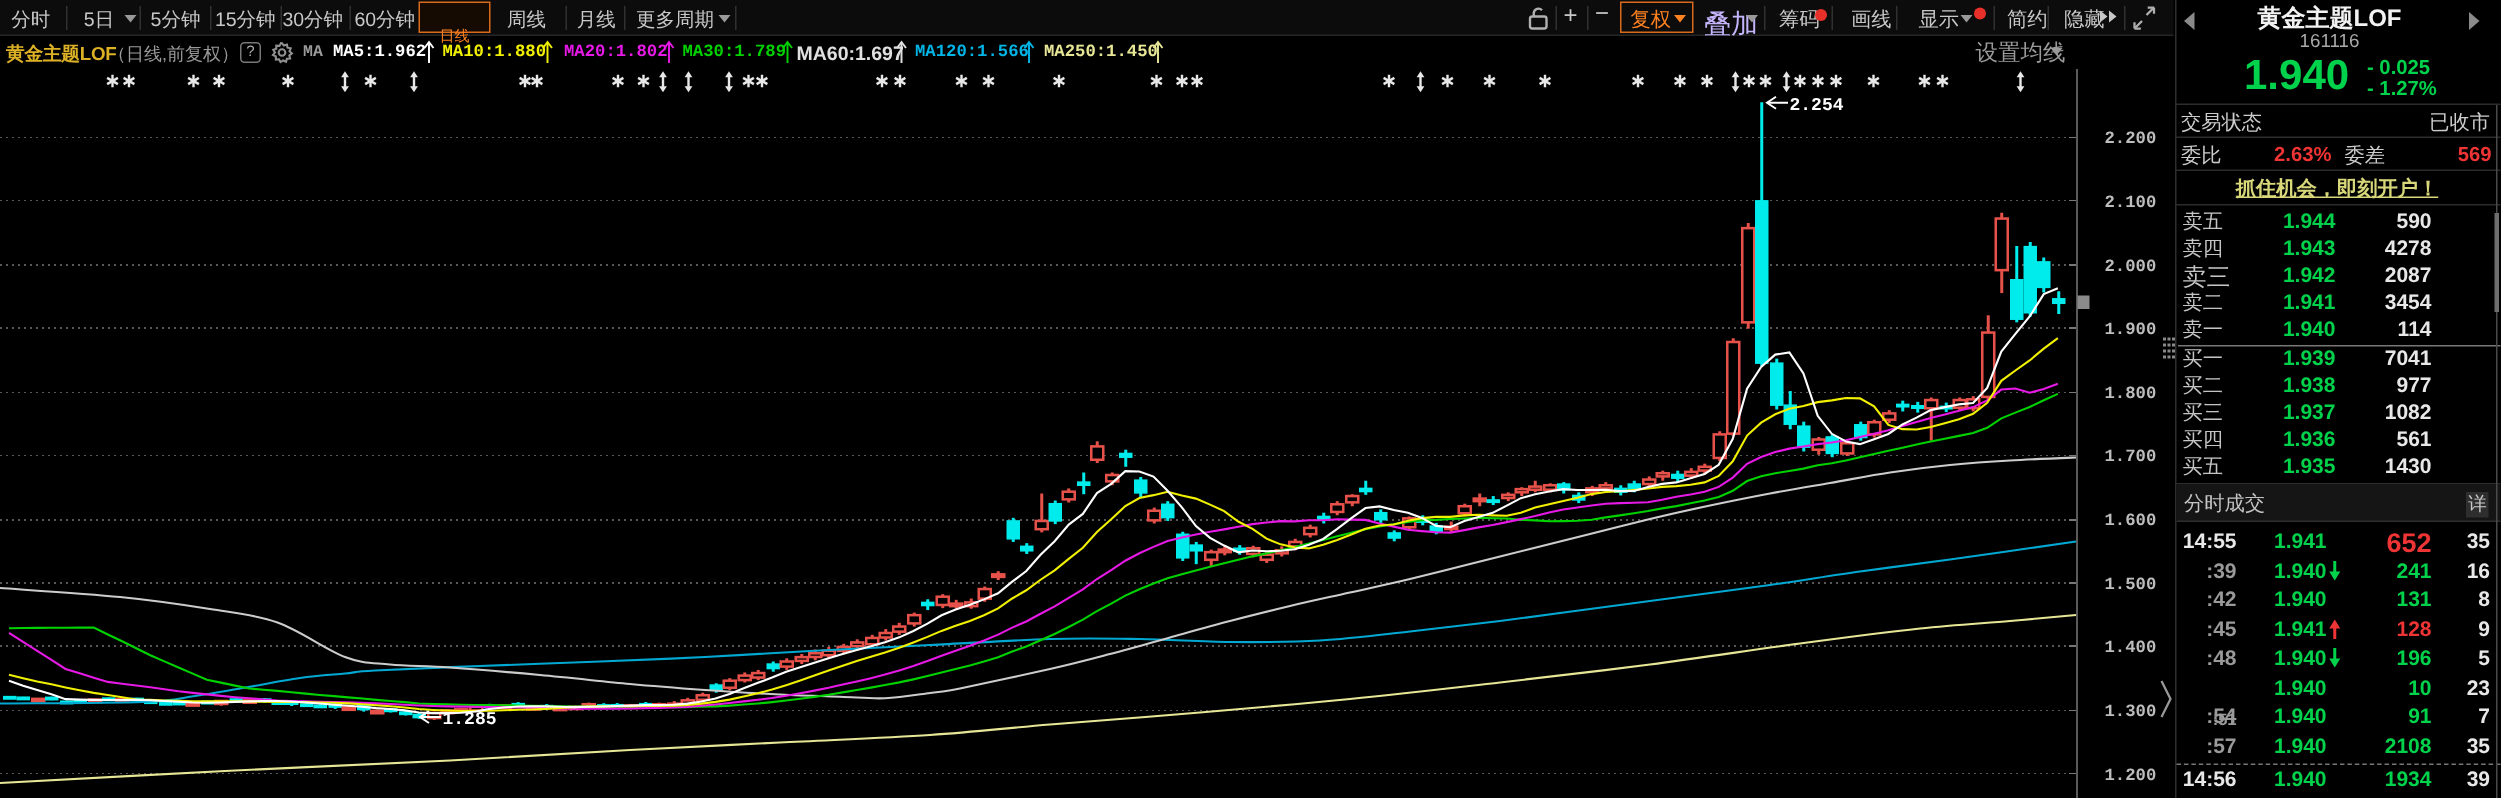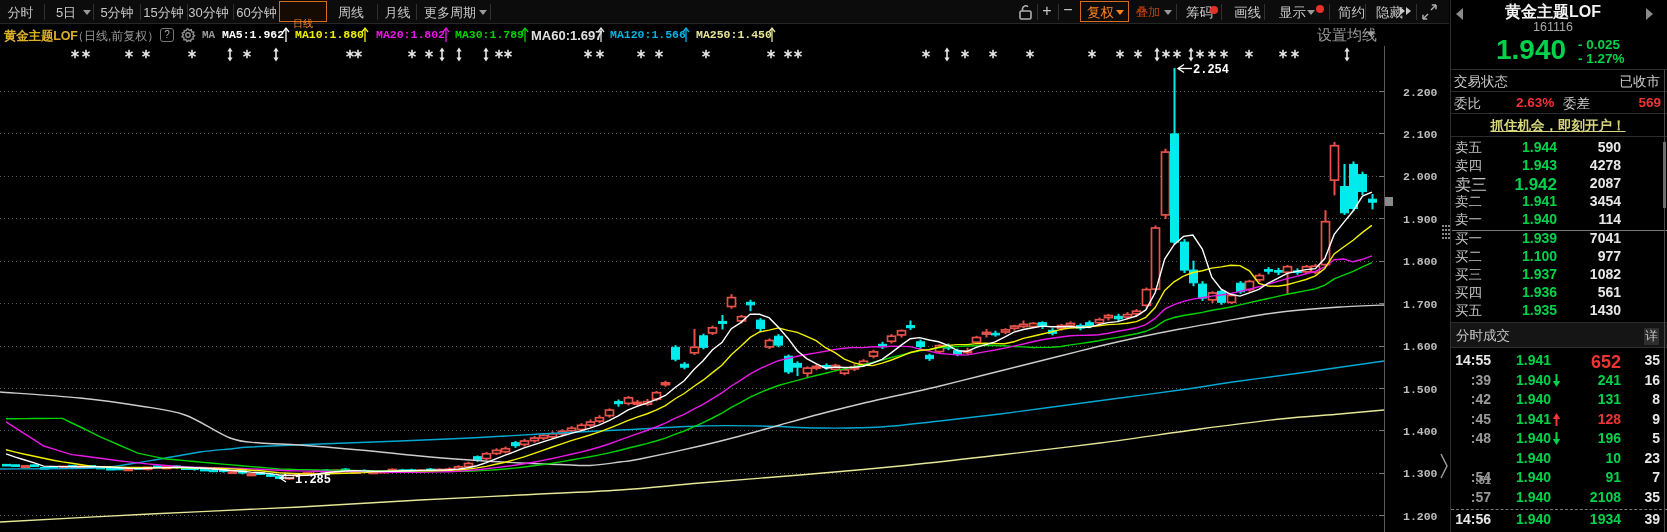--- a/index.html
+++ b/index.html
@@ -32,21 +32,21 @@
 <div style="position:absolute;left:1057.5px;top:4px;width:1px;height:16px;background:#303030"></div>
 <div style="position:absolute;left:1176px;top:4px;width:1px;height:16px;background:#303030"></div>
 <div style="position:absolute;left:1221px;top:4px;width:1px;height:16px;background:#303030"></div>
 <div style="position:absolute;left:1263.5px;top:4px;width:1px;height:16px;background:#303030"></div>
 <div style="position:absolute;left:1329px;top:4px;width:1px;height:16px;background:#303030"></div>
 <div style="position:absolute;left:1365px;top:4px;width:1px;height:16px;background:#303030"></div>
 <div style="position:absolute;left:1416px;top:4px;width:1px;height:16px;background:#303030"></div>
 <div style="position:absolute;left:1080px;top:1px;width:49px;height:21px;border:1px solid #d96a1c"></div>
 <div style="position:absolute;left:1087px;top:4px;color:#ff8220;font-size:13.5px;font-family:'Liberation Sans',sans-serif;white-space:nowrap;">复权</div>
 <div style="position:absolute;left:1116px;top:10px;width:0;height:0;border-left:4px solid transparent;border-right:4px solid transparent;border-top:5px solid #ff8220"></div>
-<div style="position:absolute;left:1136px;top:4px;color:#c2410c;font-size:12px;font-family:'Liberation Sans',sans-serif;white-space:nowrap;">叠加</div>
+<div style="position:absolute;left:1136px;top:4px;color:#c4b5fd;font-size:18px;font-family:'Liberation Sans',sans-serif;white-space:nowrap;">叠加</div>
 <div style="position:absolute;left:1164px;top:10px;width:0;height:0;border-left:4px solid transparent;border-right:4px solid transparent;border-top:5px solid #999"></div>
 <div style="position:absolute;left:1186px;top:4px;color:#c8c8c8;font-size:13.5px;font-family:'Liberation Sans',sans-serif;white-space:nowrap;">筹码</div>
 <div style="position:absolute;left:1210px;top:6px;width:8px;height:8px;border-radius:4px;background:#e8302a"></div>
 <div style="position:absolute;left:1234px;top:4px;color:#c8c8c8;font-size:13.5px;font-family:'Liberation Sans',sans-serif;white-space:nowrap;">画线</div>
 <div style="position:absolute;left:1279px;top:4px;color:#c8c8c8;font-size:13.5px;font-family:'Liberation Sans',sans-serif;white-space:nowrap;">显示</div>
 <div style="position:absolute;left:1307px;top:10px;width:0;height:0;border-left:4px solid transparent;border-right:4px solid transparent;border-top:5px solid #999"></div>
 <div style="position:absolute;left:1316px;top:5px;width:8px;height:8px;border-radius:4px;background:#e8302a"></div>
 <div style="position:absolute;left:1338px;top:4px;color:#c8c8c8;font-size:13.5px;font-family:'Liberation Sans',sans-serif;white-space:nowrap;">简约</div>
 <div style="position:absolute;left:1376px;top:4px;color:#c8c8c8;font-size:13.5px;font-family:'Liberation Sans',sans-serif;white-space:nowrap;">隐藏</div>
 <div style="position:absolute;left:1400px;top:7px;width:0;height:0;border-top:4px solid transparent;border-bottom:4px solid transparent;border-left:5px solid #c8c8c8"></div>
@@ -705,33 +705,33 @@
 <div style="position:absolute;left:1450px;top:113px;width:217px;height:1px;background:#2c2c2c"></div>
 <div style="position:absolute;left:1558px;top:117px;transform:translateX(-50%);color:#d8d87a;font-size:13.5px;font-family:'Liberation Sans',sans-serif;font-weight:bold;white-space:nowrap;text-decoration:underline;">抓住机会，即刻开户！</div>
 <div style="position:absolute;left:1450px;top:136px;width:217px;height:1px;background:#2c2c2c"></div>
 <div style="position:absolute;left:1455px;top:139.0px;color:#c4c4c4;font-size:13.5px;font-family:'Liberation Sans',sans-serif;white-space:nowrap;">卖五</div>
 <div style="position:absolute;right:110px;top:139.0px;color:#00d24b;font-size:14px;font-family:'Liberation Sans',sans-serif;font-weight:bold;white-space:nowrap;">1.944</div>
 <div style="position:absolute;right:46px;top:139.0px;color:#e8e8e8;font-size:14px;font-family:'Liberation Sans',sans-serif;font-weight:bold;white-space:nowrap;">590</div>
 <div style="position:absolute;left:1455px;top:156.95px;color:#c4c4c4;font-size:13.5px;font-family:'Liberation Sans',sans-serif;white-space:nowrap;">卖四</div>
 <div style="position:absolute;right:110px;top:156.95px;color:#00d24b;font-size:14px;font-family:'Liberation Sans',sans-serif;font-weight:bold;white-space:nowrap;">1.943</div>
 <div style="position:absolute;right:46px;top:156.95px;color:#e8e8e8;font-size:14px;font-family:'Liberation Sans',sans-serif;font-weight:bold;white-space:nowrap;">4278</div>
 <div style="position:absolute;left:1455px;top:174.9px;color:#c4c4c4;font-size:16px;font-family:'Liberation Sans',sans-serif;white-space:nowrap;">卖三</div>
-<div style="position:absolute;right:110px;top:174.9px;color:#00d24b;font-size:17px;font-family:'Liberation Sans',sans-serif;font-weight:bold;white-space:nowrap;">1.942</div>
+<div style="position:absolute;right:110px;top:174.9px;color:#00d24b;font-size:14px;font-family:'Liberation Sans',sans-serif;font-weight:bold;white-space:nowrap;">1.942</div>
 <div style="position:absolute;right:46px;top:174.9px;color:#e8e8e8;font-size:14px;font-family:'Liberation Sans',sans-serif;font-weight:bold;white-space:nowrap;">2087</div>
 <div style="position:absolute;left:1455px;top:192.85px;color:#c4c4c4;font-size:13.5px;font-family:'Liberation Sans',sans-serif;white-space:nowrap;">卖二</div>
 <div style="position:absolute;right:110px;top:192.85px;color:#00d24b;font-size:14px;font-family:'Liberation Sans',sans-serif;font-weight:bold;white-space:nowrap;">1.941</div>
 <div style="position:absolute;right:46px;top:192.85px;color:#e8e8e8;font-size:14px;font-family:'Liberation Sans',sans-serif;font-weight:bold;white-space:nowrap;">3454</div>
 <div style="position:absolute;left:1455px;top:210.8px;color:#c4c4c4;font-size:13.5px;font-family:'Liberation Sans',sans-serif;white-space:nowrap;">卖一</div>
 <div style="position:absolute;right:110px;top:210.8px;color:#00d24b;font-size:14px;font-family:'Liberation Sans',sans-serif;font-weight:bold;white-space:nowrap;">1.940</div>
 <div style="position:absolute;right:46px;top:210.8px;color:#e8e8e8;font-size:14px;font-family:'Liberation Sans',sans-serif;font-weight:bold;white-space:nowrap;">114</div>
 <div style="position:absolute;left:1455px;top:230.25px;color:#c4c4c4;font-size:13.5px;font-family:'Liberation Sans',sans-serif;white-space:nowrap;">买一</div>
 <div style="position:absolute;right:110px;top:230.25px;color:#00d24b;font-size:14px;font-family:'Liberation Sans',sans-serif;font-weight:bold;white-space:nowrap;">1.939</div>
 <div style="position:absolute;right:46px;top:230.25px;color:#e8e8e8;font-size:14px;font-family:'Liberation Sans',sans-serif;font-weight:bold;white-space:nowrap;">7041</div>
 <div style="position:absolute;left:1455px;top:248.2px;color:#c4c4c4;font-size:13.5px;font-family:'Liberation Sans',sans-serif;white-space:nowrap;">买二</div>
-<div style="position:absolute;right:110px;top:248.2px;color:#00d24b;font-size:14px;font-family:'Liberation Sans',sans-serif;font-weight:bold;white-space:nowrap;">1.100</div>
+<div style="position:absolute;right:110px;top:248.2px;color:#00d24b;font-size:14px;font-family:'Liberation Sans',sans-serif;font-weight:bold;white-space:nowrap;">1.938</div>
 <div style="position:absolute;right:46px;top:248.2px;color:#e8e8e8;font-size:14px;font-family:'Liberation Sans',sans-serif;font-weight:bold;white-space:nowrap;padding-left:20px;">977</div>
 <div style="position:absolute;left:1455px;top:266.15px;color:#c4c4c4;font-size:13.5px;font-family:'Liberation Sans',sans-serif;white-space:nowrap;">买三</div>
 <div style="position:absolute;right:110px;top:266.15px;color:#00d24b;font-size:14px;font-family:'Liberation Sans',sans-serif;font-weight:bold;white-space:nowrap;">1.937</div>
 <div style="position:absolute;right:46px;top:266.15px;color:#e8e8e8;font-size:14px;font-family:'Liberation Sans',sans-serif;font-weight:bold;white-space:nowrap;">1082</div>
 <div style="position:absolute;left:1455px;top:284.1px;color:#c4c4c4;font-size:13.5px;font-family:'Liberation Sans',sans-serif;white-space:nowrap;">买四</div>
 <div style="position:absolute;right:110px;top:284.1px;color:#00d24b;font-size:14px;font-family:'Liberation Sans',sans-serif;font-weight:bold;white-space:nowrap;">1.936</div>
 <div style="position:absolute;right:46px;top:284.1px;color:#e8e8e8;font-size:14px;font-family:'Liberation Sans',sans-serif;font-weight:bold;white-space:nowrap;">561</div>
 <div style="position:absolute;left:1455px;top:302.04999999999995px;color:#c4c4c4;font-size:13.5px;font-family:'Liberation Sans',sans-serif;white-space:nowrap;">买五</div>
 <div style="position:absolute;right:110px;top:302.04999999999995px;color:#00d24b;font-size:14px;font-family:'Liberation Sans',sans-serif;font-weight:bold;white-space:nowrap;">1.935</div>
 <div style="position:absolute;right:46px;top:302.04999999999995px;color:#e8e8e8;font-size:14px;font-family:'Liberation Sans',sans-serif;font-weight:bold;white-space:nowrap;">1430</div>

